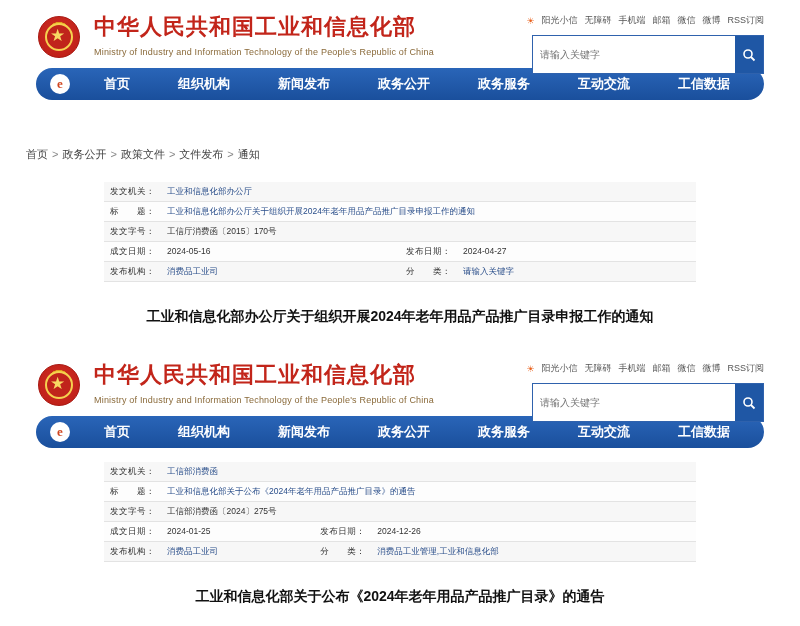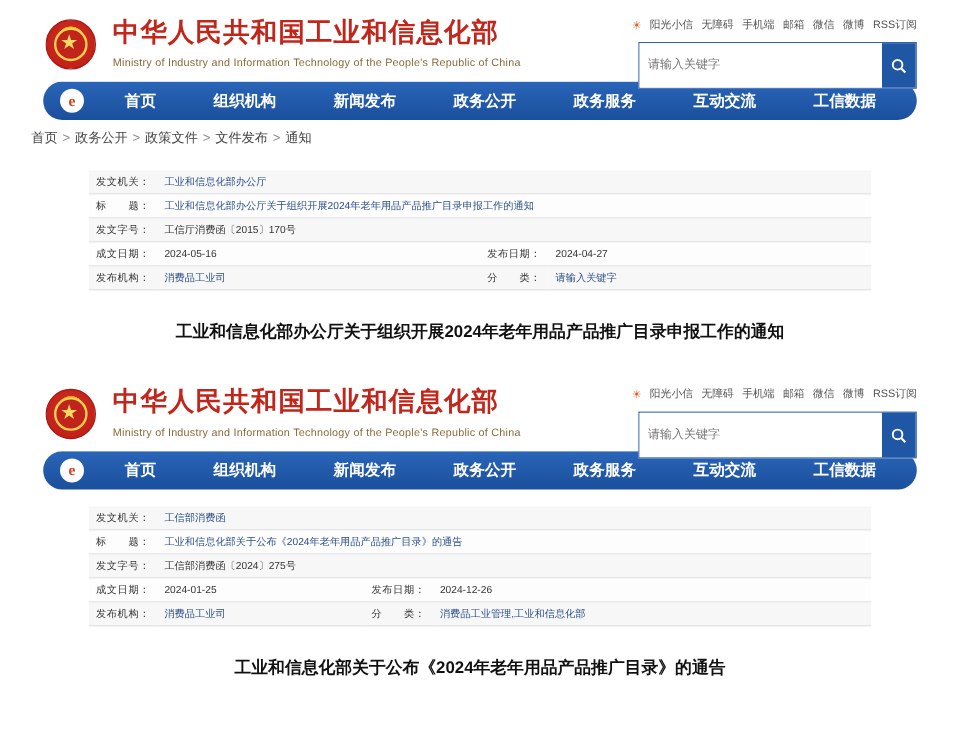--- a/index.html
+++ b/index.html
@@ -166,27 +166,28 @@
     text-decoration: none;
     white-space: nowrap;
     font-weight: bold;
   }
 
   
   .breadcrumb {
     padding: 7px 0 6px 26px;
     font-size: 11px;
     color: #444;
+    margin-top: 40px;
   }
   .breadcrumb a { color: #444; text-decoration: none; }
   .breadcrumb .sep { margin: 0 4px; color: #888; }
 
   
   .meta-wrap {
-    padding: 0 74px;
+    padding: 0 104px;
     margin-top: 14px;
   }
   .meta-table {
     width: 100%;
     border-collapse: collapse;
     font-size: 8.5px;
     color: #333;
   }
   .meta-table td {
     padding: 3px 6px;

